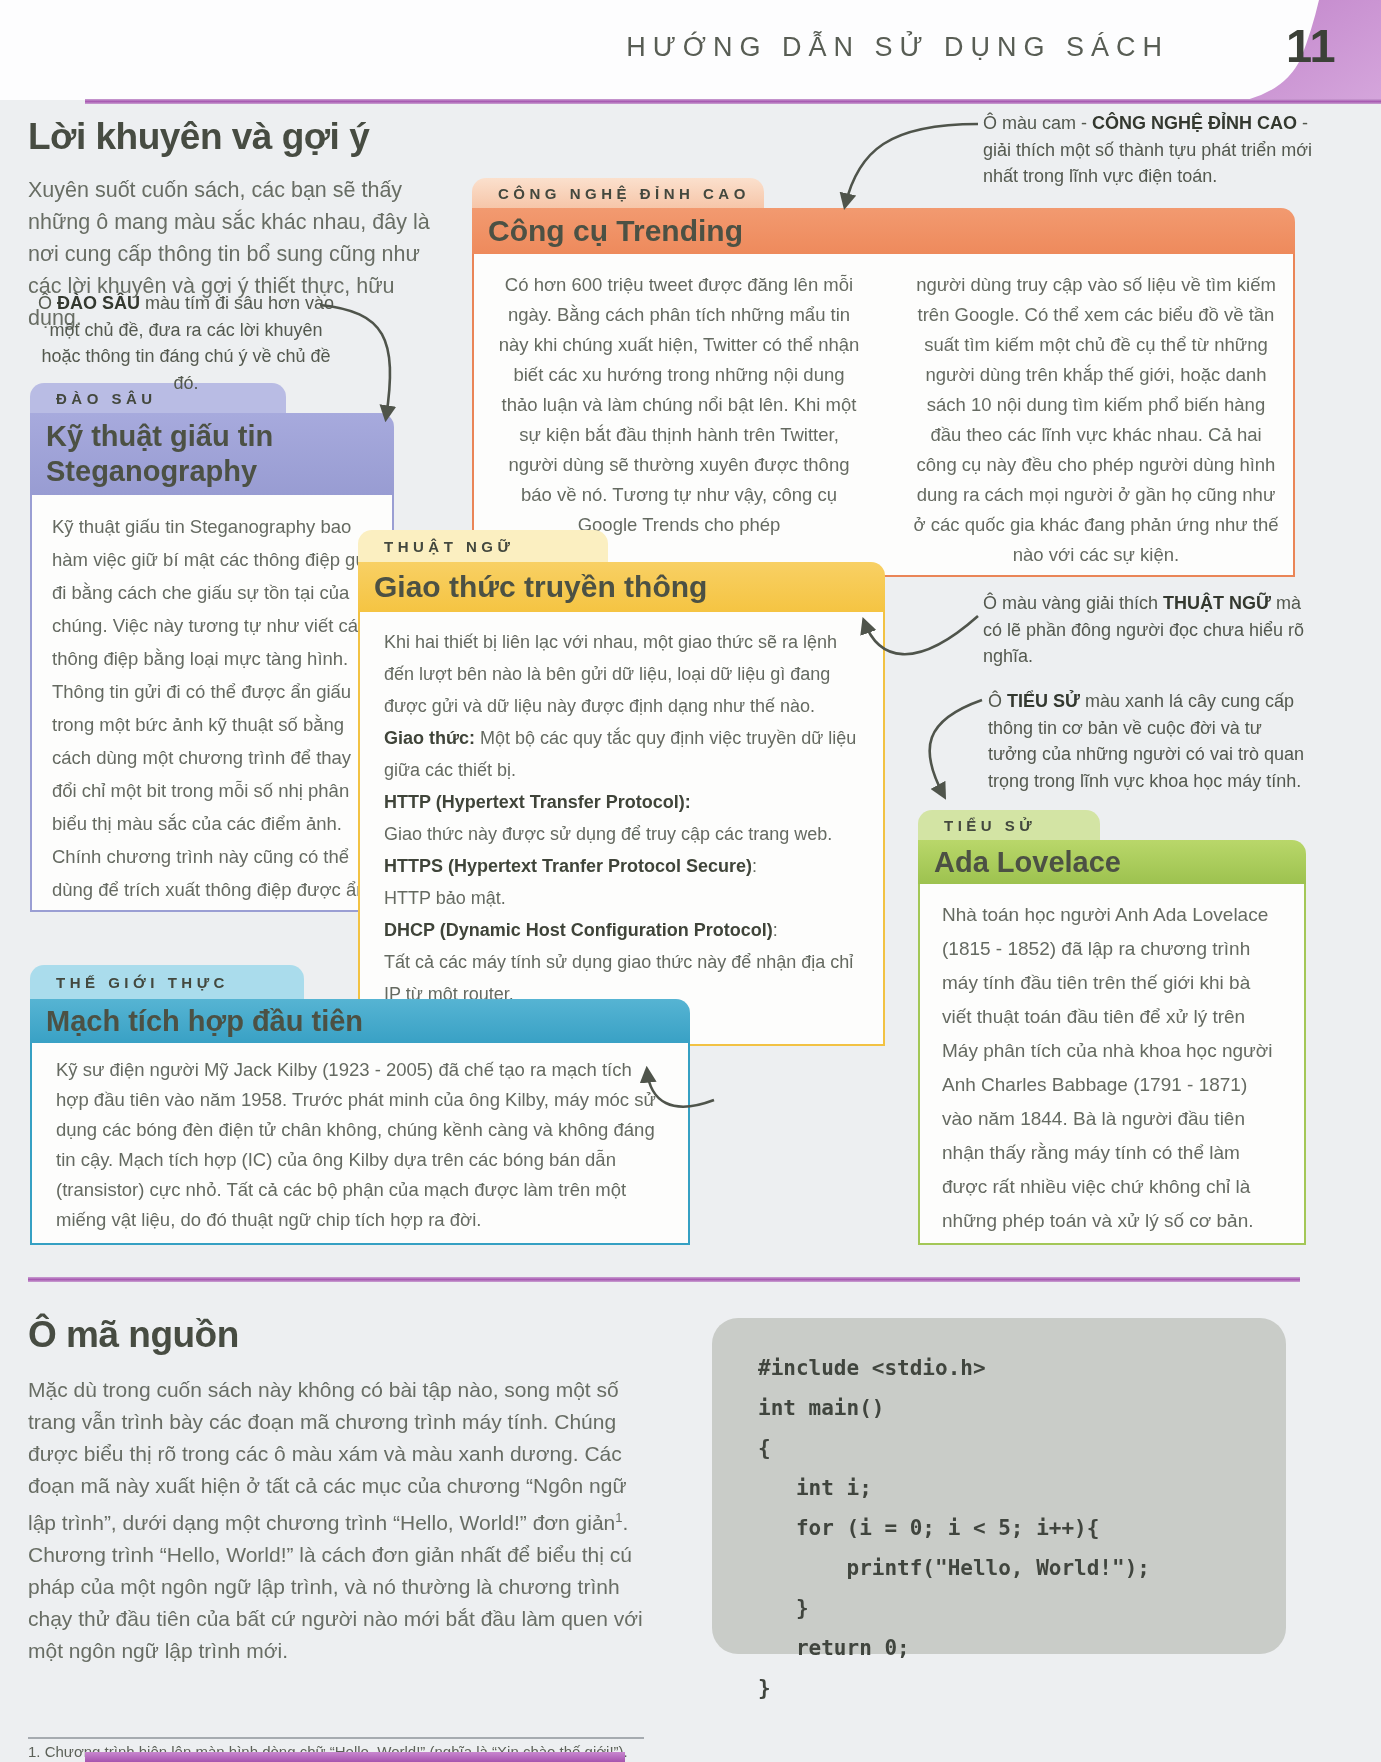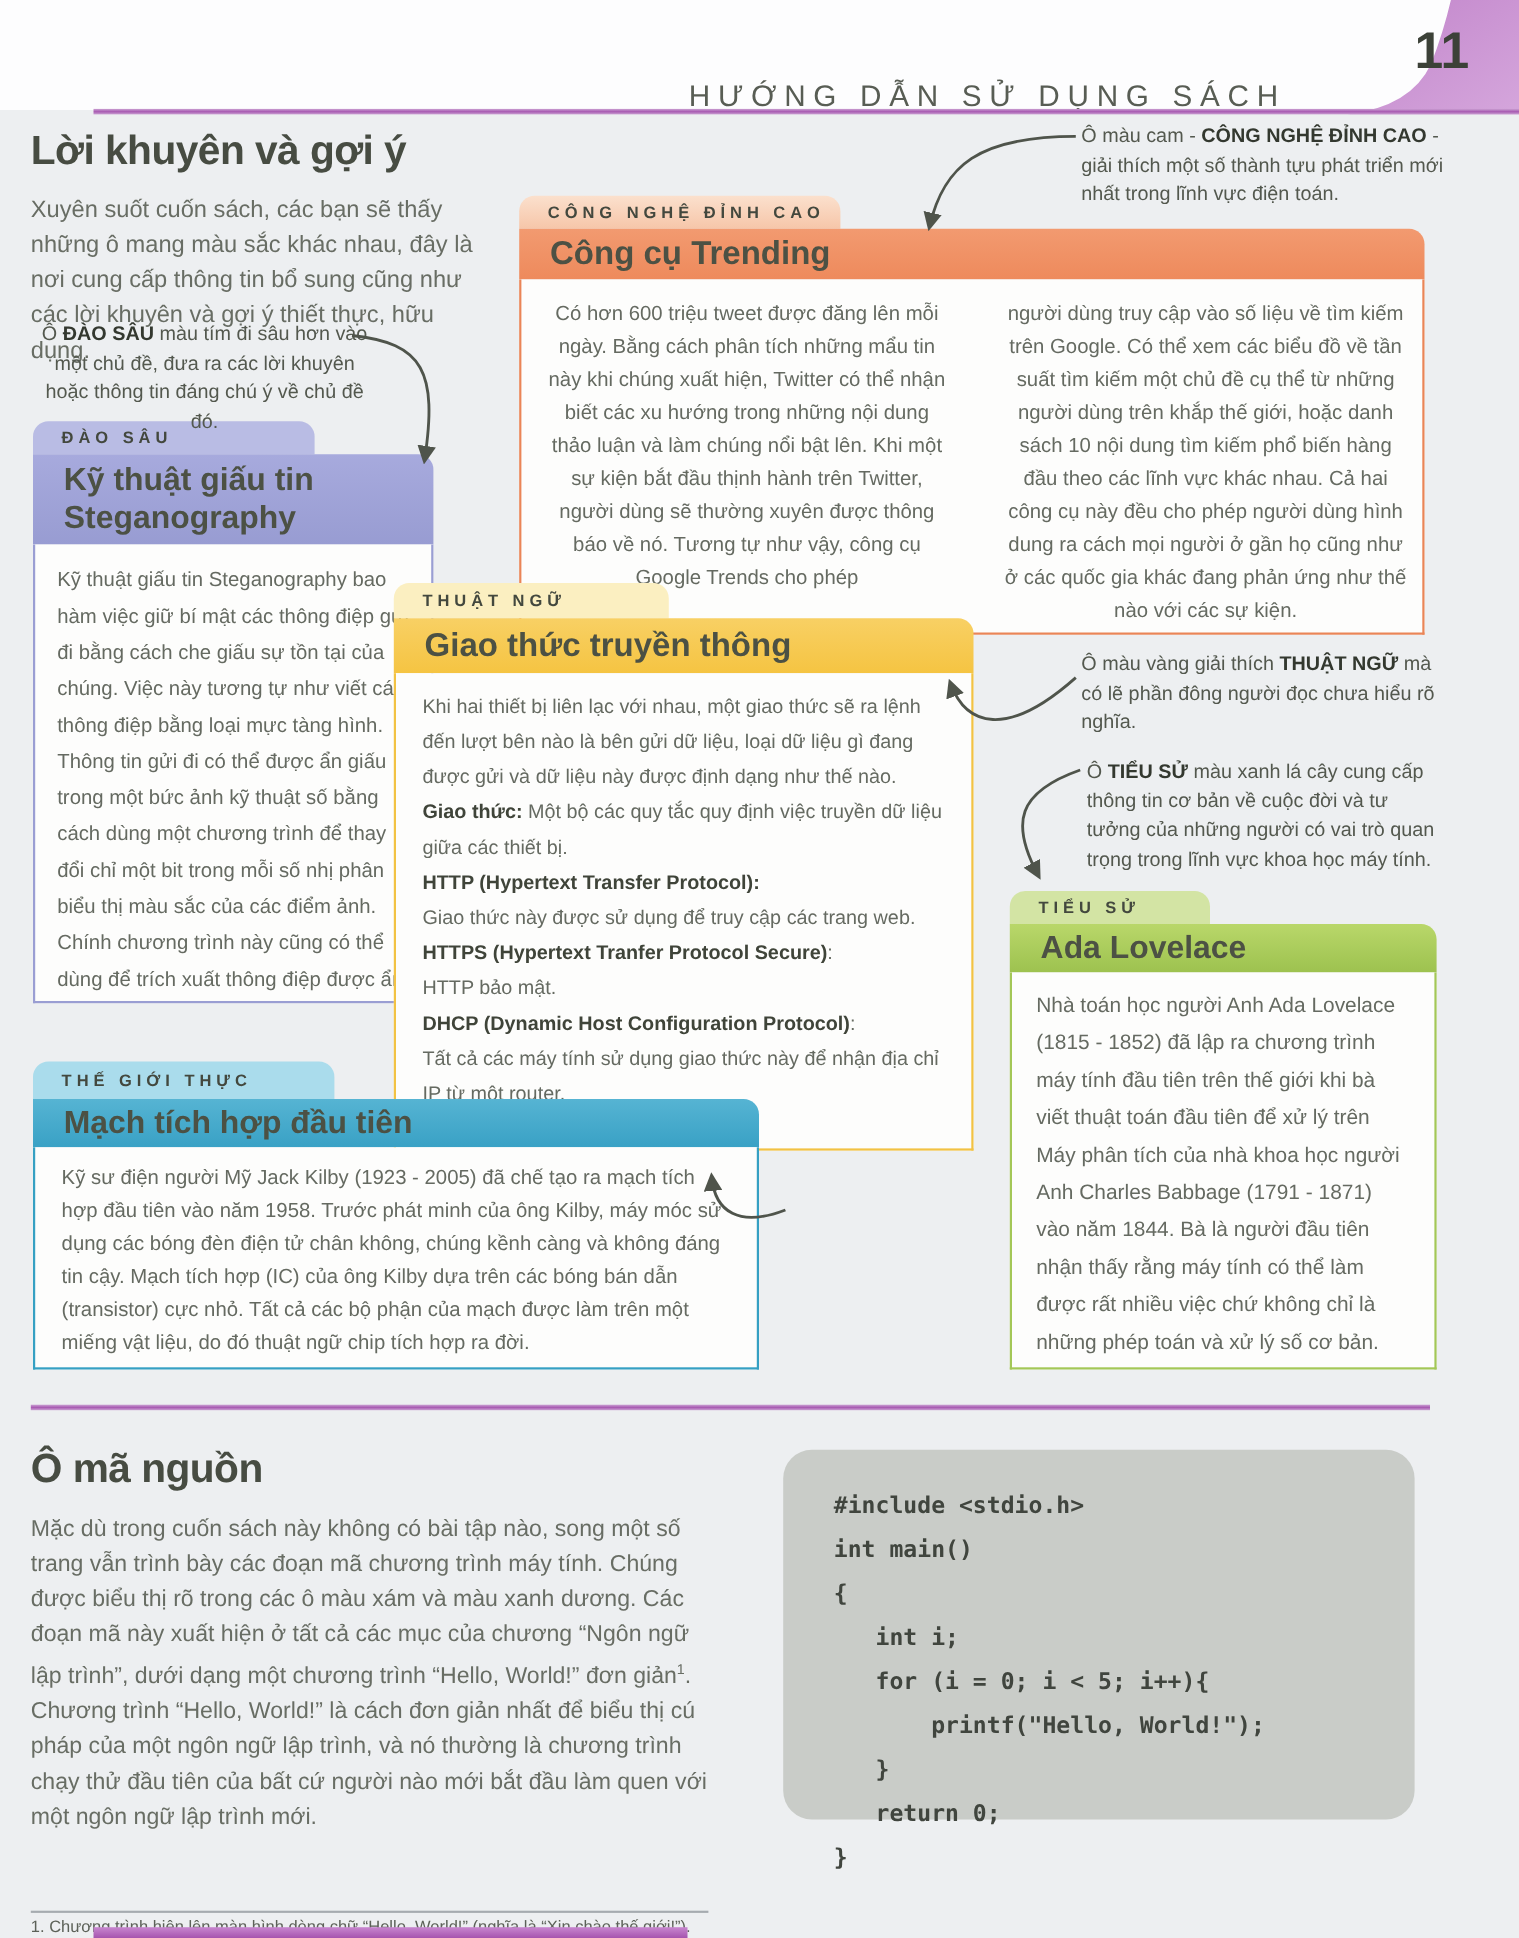--- a/index.html
+++ b/index.html
@@ -5,21 +5,21 @@
   html,body{margin:0;padding:0;background:#d8dadc;}
   #page{
     position:relative;width:1381px;height:1762px;margin:0 auto;
     background:#edeff1;overflow:hidden;
     font-family:"Liberation Sans",sans-serif;color:#63685f;
   }
   
   .header-strip{position:absolute;left:0;top:0;width:1381px;height:100px;background:#fdfdfe;}
   .header-title{
     position:absolute;top:32px;right:212px;font-size:27px;font-weight:500;
-    letter-spacing:7px;color:#585d54;white-space:nowrap;margin-top:40px;
+    letter-spacing:7px;color:#585d54;white-space:nowrap;
   }
   .corner{position:absolute;top:0;right:0;width:180px;height:104px;}
   .page-number{
     position:absolute;top:18px;left:1286px;font-size:47px;font-weight:bold;color:#3c4138;
   }
   .header-rule{position:absolute;left:85px;top:99px;width:1296px;height:5px;
     background:linear-gradient(to bottom,#caa0d2,#a85bb2,#caa0d2);}
   
   .h1{position:absolute;font-size:37px;font-weight:bold;color:#474c42;letter-spacing:-0.5px;}
   #intro-title{left:28px;top:116px;}
@@ -34,21 +34,21 @@
   #note-real-world{left:716px;top:1058px;width:202px;font-size:17.5px;line-height:25.5px;}
   
   .cbox{position:absolute;}
   .cbox .tab{
     position:absolute;left:0;top:0;border-radius:14px 14px 0 0;
     display:flex;align-items:center;padding-left:26px;box-sizing:border-box;
     font-size:15px;font-weight:bold;letter-spacing:4.5px;color:#43483e;white-space:nowrap;
   }
   .cbox .band{
     position:absolute;left:0;right:0;display:flex;align-items:center;
-    padding-left:28px;box-sizing:border-box;border-radius:0 14px 0 0;
+    padding-left:16px;box-sizing:border-box;border-radius:0 14px 0 0;
     font-weight:bold;color:#4c5144;
   }
   .cbox .bodyc{
     position:absolute;left:0;right:0;bottom:0;background:#fdfdfc;
     box-sizing:border-box;overflow:hidden;color:#656a61;
   }
   .cbox .bodyc b{color:#3f4439;}
   
   #box-deep-dive{left:30px;top:383px;width:364px;height:529px;z-index:2;}
   #box-deep-dive .tab{width:256px;height:30px;background:#b9bce4;}

